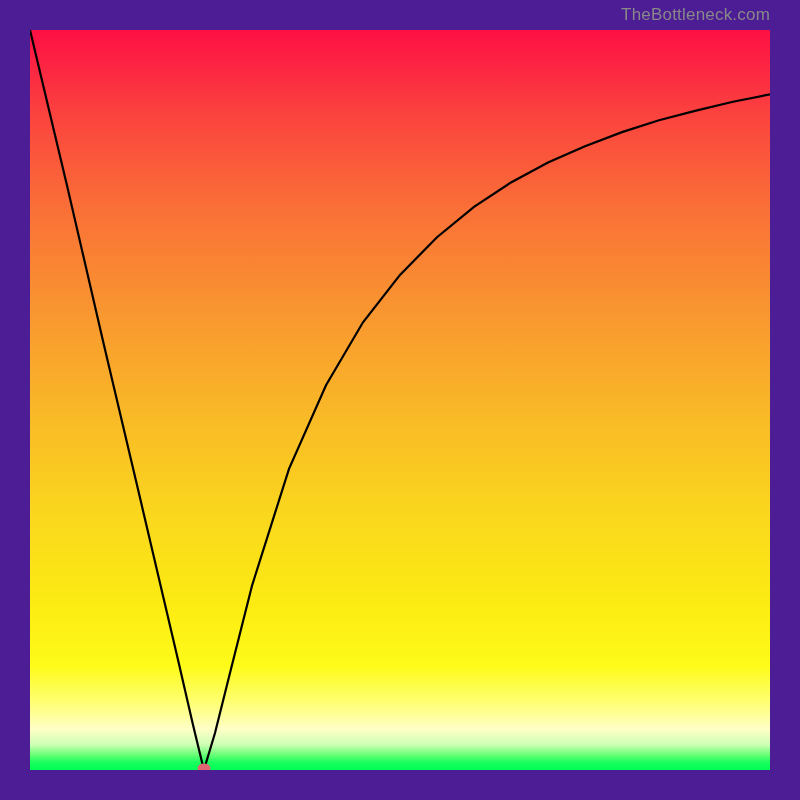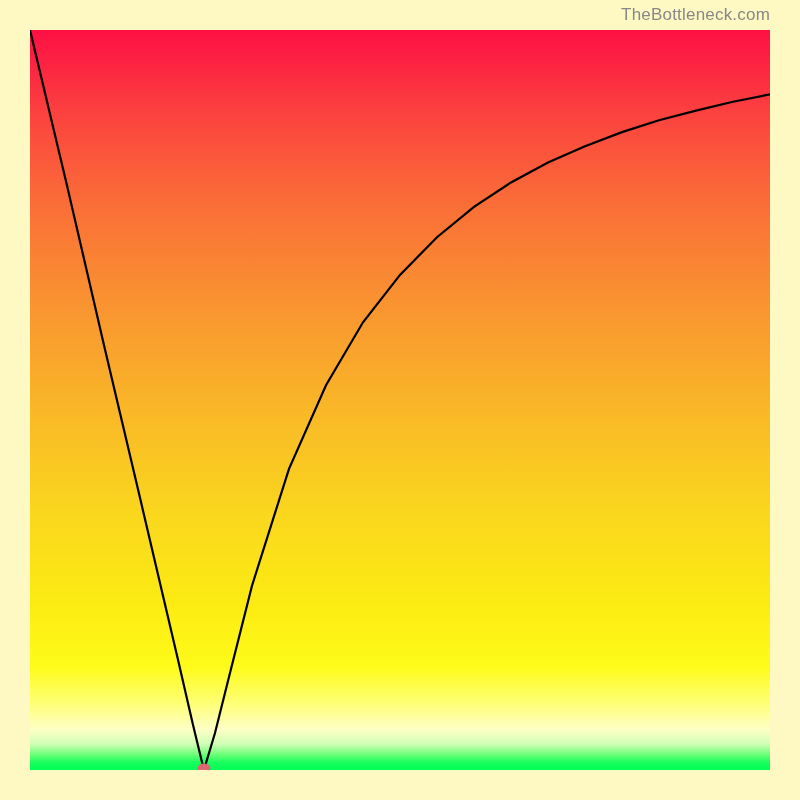--- a/index.html
+++ b/index.html
@@ -7,21 +7,21 @@
     padding: 0;
     width: 800px;
     height: 800px;
     background: #000000;
     overflow: hidden;
   }
   .frame {
     position: relative;
     width: 800px;
     height: 800px;
-    background: #fef9c3;
+    background: #4c1d95;
   }
   .plot {
     position: absolute;
     left: 30px;
     top: 30px;
     width: 740px;
     height: 740px;
     overflow: hidden;
   }
   .gradient {

